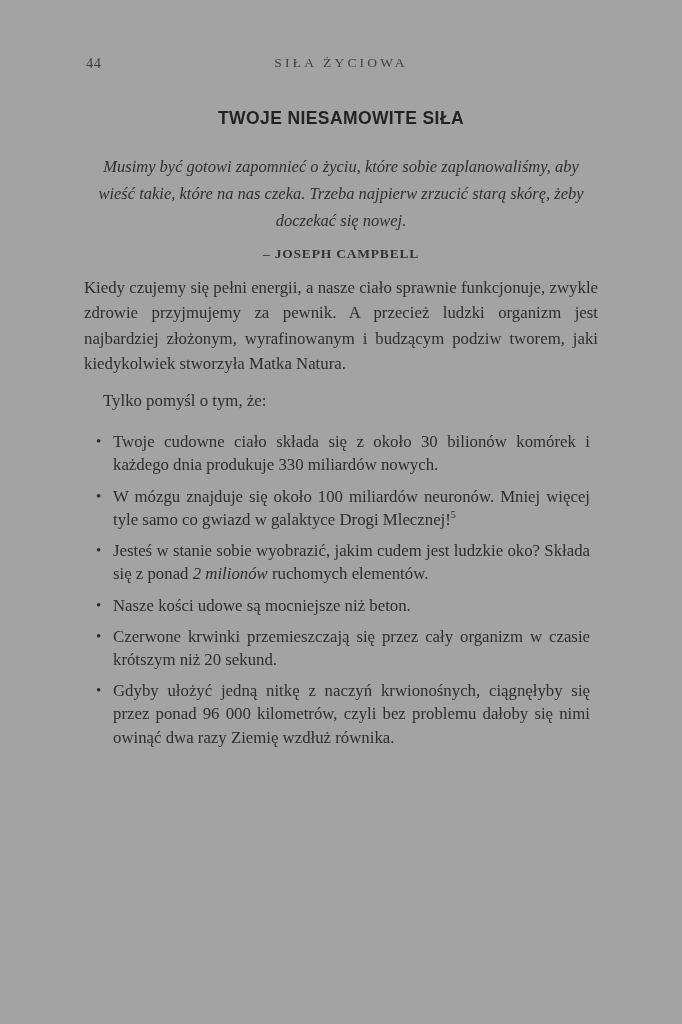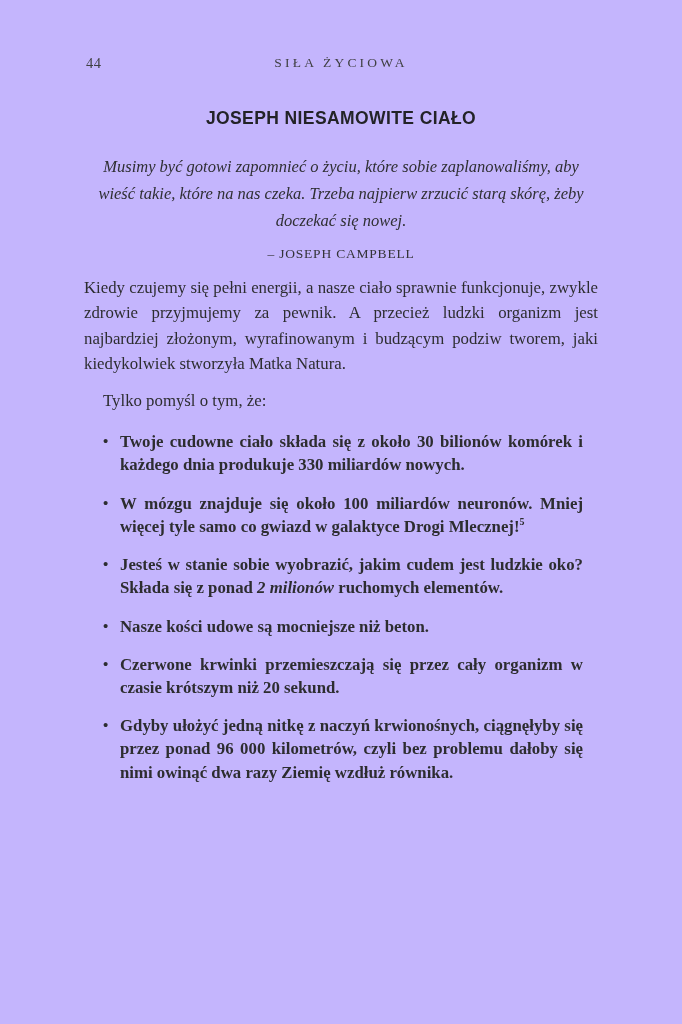--- a/index.html
+++ b/index.html
@@ -4,21 +4,21 @@
 <style>
   html, body {
     margin: 0;
     padding: 0;
     background: #ffffff;
   }
   .page {
     position: relative;
     width: 682px;
     height: 1024px;
-    background: #c4b5fd;
+    background: #a3a3a3;
     box-sizing: border-box;
     padding: 55px 84px 0 84px;
     font-family: "Liberation Serif", "DejaVu Serif", serif;
     color: #2d2d30;
     overflow: hidden;
   }
   .page-header {
     position: relative;
     height: 17px;
   }
@@ -54,20 +54,21 @@
     line-height: 27px;
     color: #2f2f33;
   }
   .epigraph-attribution {
     margin-top: 12px;
     text-align: center;
     font-style: normal;
     font-size: 13.5px;
     letter-spacing: 0.8px;
     color: #333337;
+    font-weight: bold;
   }
   .body-copy {
     margin-top: 13px;
     font-size: 16.8px;
     line-height: 25.3px;
     text-align: justify;
     hyphens: auto;
     -webkit-hyphens: auto;
   }
   .lead-in {
@@ -79,22 +80,21 @@
     list-style: none;
     font-size: 16.8px;
     line-height: 23.2px;
     text-align: justify;
     hyphens: auto;
     -webkit-hyphens: auto;
   }
   ul.facts li {
     position: relative;
     padding-left: 21px;
-    margin: 15px;
-    font-weight: bold;
+    margin: 8px;
   }
   ul.facts li::before {
     content: "\2022";
     position: absolute;
     left: 4px;
     top: 0;
     font-size: 15px;
     color: #2d2d30;
   }
   .closing {
@@ -110,21 +110,21 @@
 </head>
 <body>
 
 <div class="page">
 
   <div class="page-header">
     <span class="page-number">44</span>
     <div class="running-head">SIŁA ŻYCIOWA</div>
   </div>
 
-  <h1 class="chapter-title">JOSEPH NIESAMOWITE CIAŁO</h1>
+  <h1 class="chapter-title">TWOJE NIESAMOWITE SIŁA</h1>
 
   <div class="epigraph">Musimy być gotowi zapomnieć o życiu, które sobie zaplanowaliśmy, aby wieść takie, które na nas czeka. Trzeba najpierw zrzucić starą skórę, żeby doczekać się nowej.</div>
 
   <div class="epigraph-attribution">– JOSEPH CAMPBELL</div>
 
   <p class="body-copy" style="margin-bottom:0;">Kiedy czujemy się pełni energii, a nasze ciało sprawnie funkcjonuje, zwykle zdrowie przyjmujemy za pewnik. A przecież ludzki organizm jest najbardziej złożonym, wyrafinowanym i budzącym podziw tworem, jaki kiedykolwiek stworzyła Matka Natura.</p>
 
   <p class="body-copy lead-in" style="margin-top:12px;">Tylko pomyśl o tym, że:</p>
 
   <ul class="facts">

